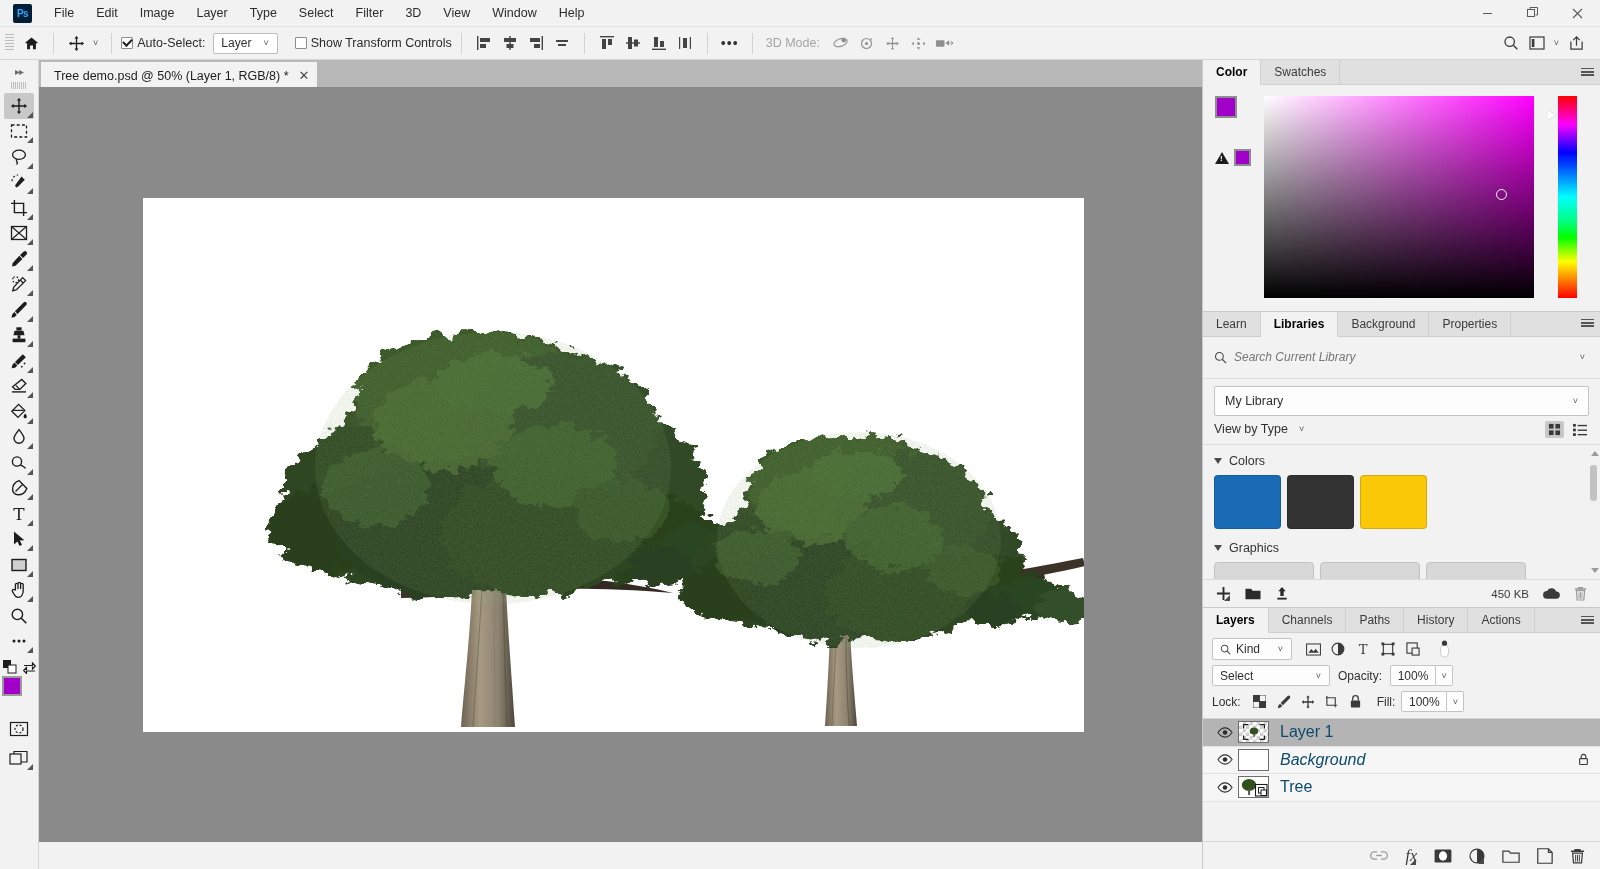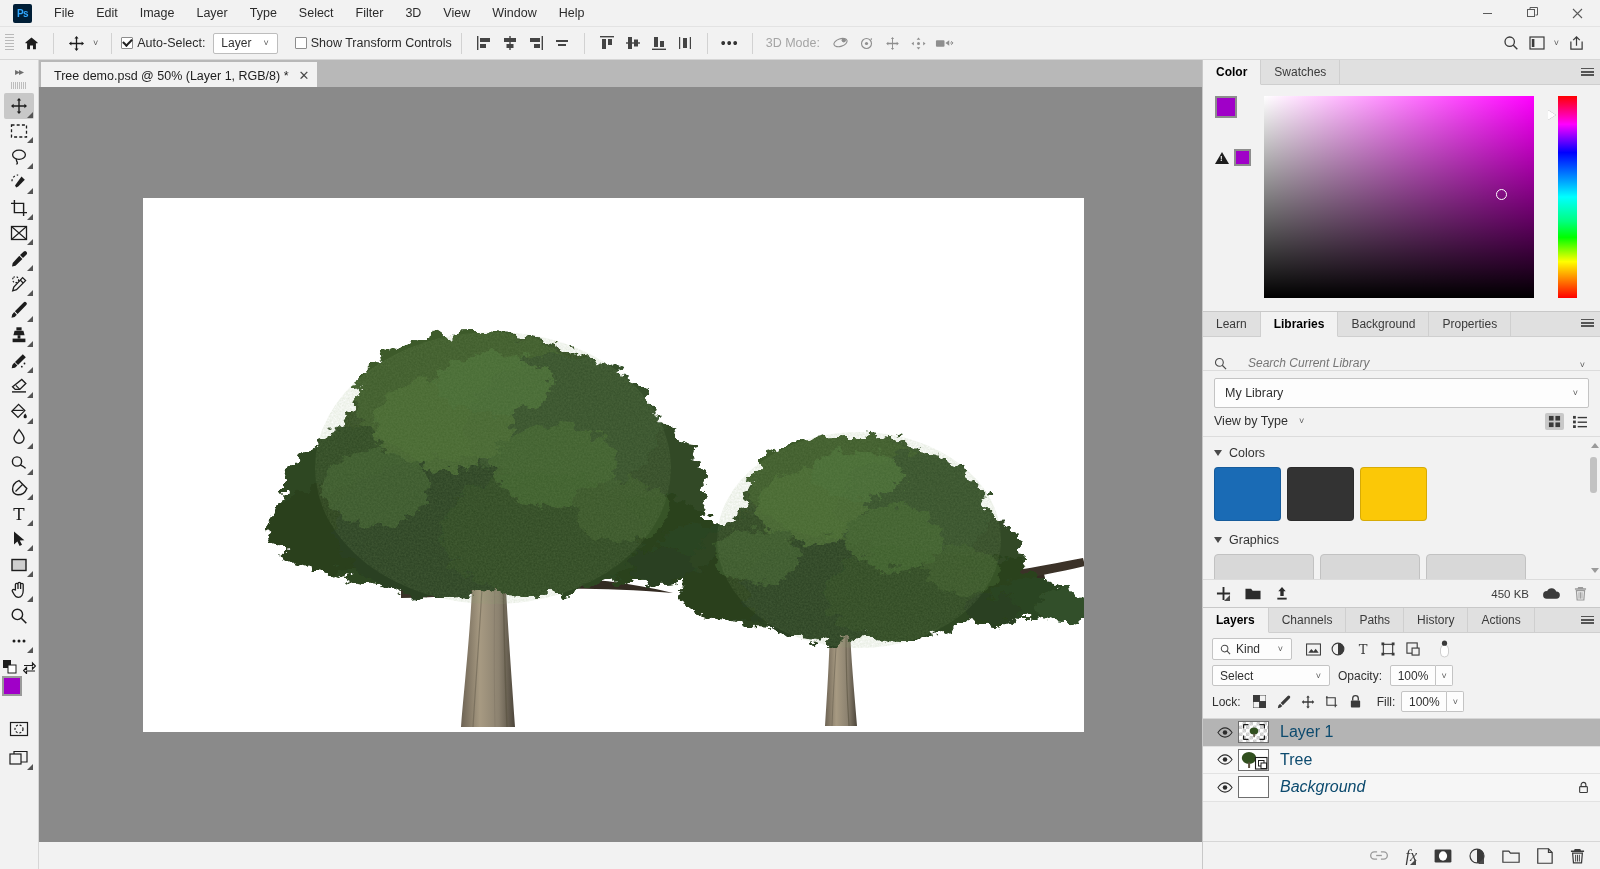--- a/index.html
+++ b/index.html
@@ -178,21 +178,21 @@
       #00ff80 62%, #00ff00 70%, #ffff00 82%, #ff8000 91%, #ff0000 100%);
   }
   .hue-marker {
     position: absolute; left: -10px; top: 14px; width: 0; height: 0;
     border-top: 5px solid transparent; border-bottom: 5px solid transparent; border-left: 8px solid #fff;
     filter: drop-shadow(0 0 0.5px #777);
   }
 
   
   .libsearch {
-    height: 34px; display: flex; align-items: flex-end; gap: 21px;
+    height: 42px; display: flex; align-items: center; gap: 7px;
     padding: 0 11px; border-bottom: 1px solid #dcdcdc; background: #f2f2f2;
   }
   .libsearch input {
     border: none; background: transparent; font-size: 12px; font-style: italic;
     color: #8a8a8a; outline: none; flex: 1; font-family: "Liberation Sans", sans-serif;
   }
   .libselect {
     margin: 7px 11px 0 11px; height: 30px; background: #fdfdfd; border: 1px solid #c4c4c4;
     display: flex; align-items: center; padding: 0 6px 0 10px; font-size: 12.5px; border-radius: 2px;
   }
@@ -1050,48 +1050,48 @@
           <span class="layername">Layer 1</span>
         </div>
 
         <div class="layerrow">
           <span class="eye">
             <svg width="16" height="11" viewBox="0 0 17 11">
                 <path d="M8.5 0.6C12.6 0.6 16 5.5 16 5.5S12.6 10.4 8.5 10.4 1 5.5 1 5.5 4.4 0.6 8.5 0.6z" fill="none" stroke="#2b2b2b" stroke-width="1.1"></path>
                 <circle cx="8.5" cy="5.5" r="2.4" fill="#2b2b2b"></circle>
               </svg>
           </span>
+          <span class="thumb" style="background:#fff;"></span>
+          <span class="layername italic">Background</span>
+          <span class="lockbadge">
+            <svg width="11" height="13" viewBox="0 0 12 14">
+                <path d="M3.4 6V4a2.6 2.6 0 0 1 5.2 0v2" fill="none" stroke="#3a3a3a" stroke-width="1.2"></path>
+                <rect x="1.8" y="6" width="8.4" height="6.4" rx="0.8" fill="none" stroke="#3a3a3a" stroke-width="1.2"></rect>
+              </svg>
+          </span>
+        </div>
+
+        <div class="layerrow">
+          <span class="eye">
+            <svg width="16" height="11" viewBox="0 0 17 11">
+                <path d="M8.5 0.6C12.6 0.6 16 5.5 16 5.5S12.6 10.4 8.5 10.4 1 5.5 1 5.5 4.4 0.6 8.5 0.6z" fill="none" stroke="#2b2b2b" stroke-width="1.1"></path>
+                <circle cx="8.5" cy="5.5" r="2.4" fill="#2b2b2b"></circle>
+              </svg>
+          </span>
           <span class="thumb" style="background:#fff;">
             <svg width="29" height="20" viewBox="0 0 29 20">
               <ellipse cx="10" cy="8" rx="7.2" ry="6" fill="#31501f"></ellipse>
               <rect x="9.1" y="12.5" width="2" height="5.5" fill="#5d5341"></rect>
               <rect x="16.5" y="7.5" width="11.5" height="11.5" fill="#fff" stroke="#1d1d1d" stroke-width="1.1"></rect>
               <rect x="19.5" y="10.5" width="5.5" height="5.5" fill="none" stroke="#1d1d1d" stroke-width="1"></rect>
               <rect x="22" y="13" width="5.5" height="5.5" fill="#fff" stroke="#1d1d1d" stroke-width="1"></rect>
             </svg>
           </span>
           <span class="layername">Tree</span>
         </div>
-
-        <div class="layerrow">
-          <span class="eye">
-            <svg width="16" height="11" viewBox="0 0 17 11">
-                <path d="M8.5 0.6C12.6 0.6 16 5.5 16 5.5S12.6 10.4 8.5 10.4 1 5.5 1 5.5 4.4 0.6 8.5 0.6z" fill="none" stroke="#2b2b2b" stroke-width="1.1"></path>
-                <circle cx="8.5" cy="5.5" r="2.4" fill="#2b2b2b"></circle>
-              </svg>
-          </span>
-          <span class="thumb" style="background:#fff;"></span>
-          <span class="layername italic">Background</span>
-          <span class="lockbadge">
-            <svg width="11" height="13" viewBox="0 0 12 14">
-                <path d="M3.4 6V4a2.6 2.6 0 0 1 5.2 0v2" fill="none" stroke="#3a3a3a" stroke-width="1.2"></path>
-                <rect x="1.8" y="6" width="8.4" height="6.4" rx="0.8" fill="none" stroke="#3a3a3a" stroke-width="1.2"></rect>
-              </svg>
-          </span>
-        </div>
       </div>
 
       <div class="layersfooter">
         <span class="lf">
           <svg width="18" height="11" viewBox="0 0 19 11">
               <path d="M7.5 1.6H4.6a3.9 3.9 0 0 0 0 7.8h2.9M11.5 1.6h2.9a3.9 3.9 0 0 1 0 7.8h-2.9" fill="none" stroke="#9a9a9a" stroke-width="1.4"></path>
               <path d="M6.5 5.5h6" stroke="#9a9a9a" stroke-width="1.4"></path>
             </svg>
         </span>
         <span class="lf" style="position:relative;">

